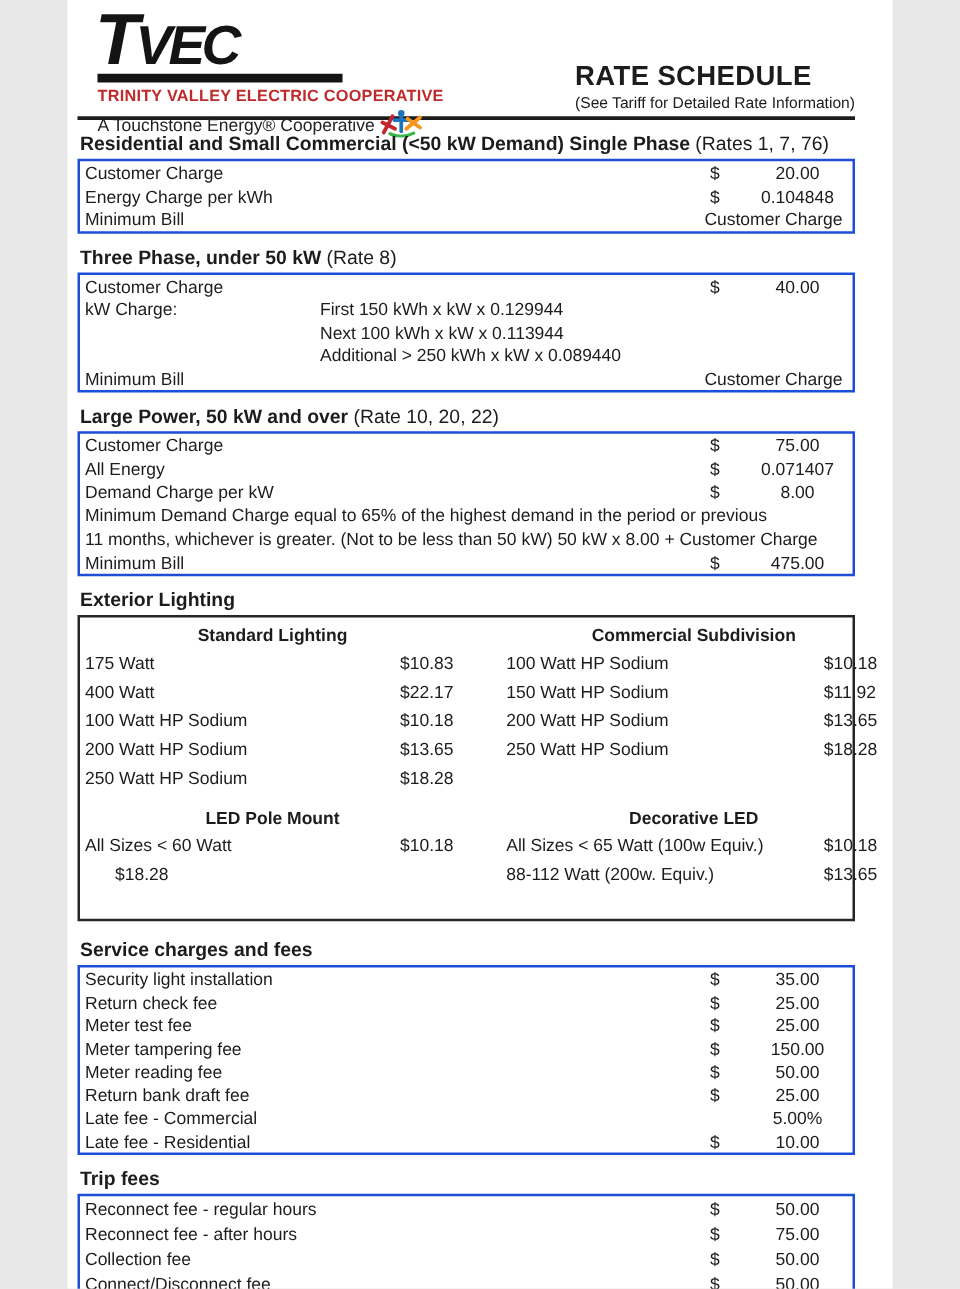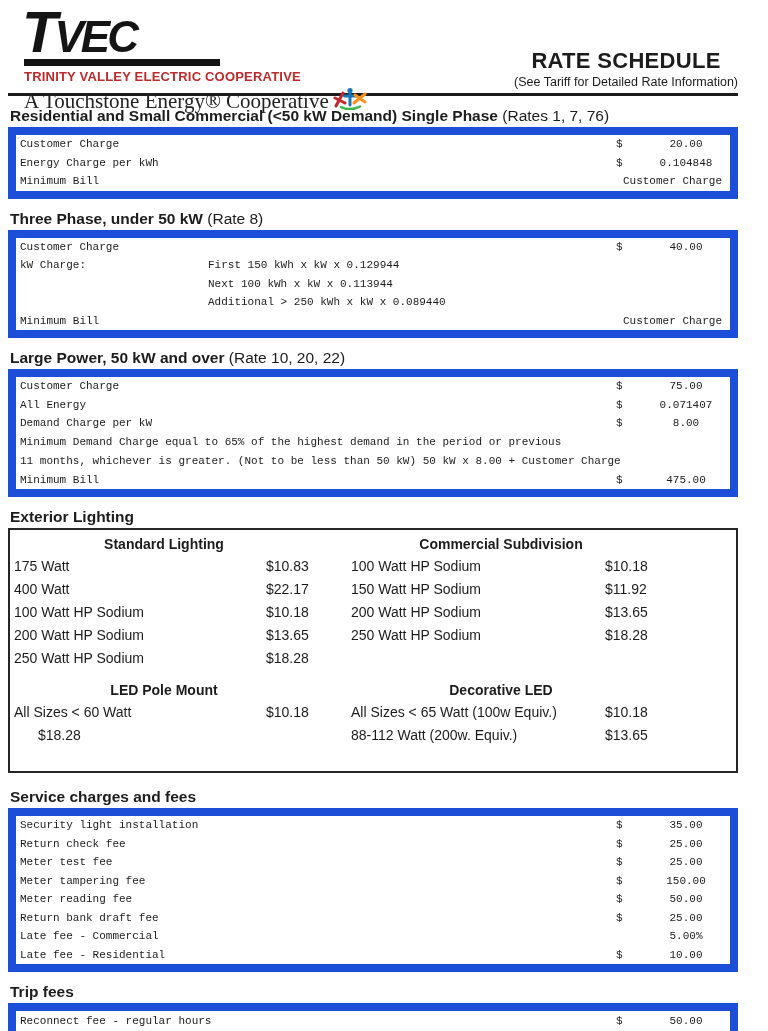--- a/index.html
+++ b/index.html
@@ -1,37 +1,37 @@
 <!DOCTYPE html>
 <html><head>
 <meta charset="utf-8">
 <style>
   html,body { margin:0; padding:0; background:#e8e8e8; }
   .page {
-    width:768px; height:1031px; margin:0 auto; background:#ffffff;
+    width:660px; height:1031px; margin:0 auto; background:#ffffff;
     font-family:"Liberation Sans", sans-serif; color:#1c1c1c;
     box-sizing:border-box; padding:5px 30px 0 8px; position:relative;
   }
   
   .hdr { display:flex; justify-content:space-between; height:85px; }
   .logo { padding-left:14px; }
   .tvec { font-style:italic; font-weight:bold; color:#141414; letter-spacing:-3px; line-height:0.92; white-space:nowrap; }
   .tvec .t1 { font-size:58px; }
   .tvec .rest { font-size:44px; }
   .tvec-bar { width:196px; height:7px; background:#141414; margin:1px 0 3px 2px; }
   .coop-red { color:#bf2a2b; font-weight:bold; font-size:13px; letter-spacing:0.2px; margin-left:2px; white-space:nowrap; }
-  .tagline { font-family:Liberation Serif, serif; font-size:21px; color:#222; margin:2px 0 0 2px; display:flex; align-items:center; gap:4px; }
-  .titleblk { text-align:center; display:flex; flex-direction:column; justify-content:flex-end; padding-bottom:1px; }
+  .tagline { font-family:Liberation Sans, sans-serif; font-size:14px; color:#222; margin:2px 0 0 2px; display:flex; align-items:center; gap:4px; }
+  .titleblk { text-align:left; display:flex; flex-direction:column; justify-content:flex-end; padding-bottom:1px; }
   .rs-title { font-size:22px; font-weight:bold; letter-spacing:0.3px; }
   .rs-sub { font-size:12.5px; margin-top:1px; }
   .hrule { height:3px; background:#1c1c1c; margin-top:3px; }
   
   .sec-h { font-size:15.5px; font-weight:bold; margin:11px 0 2px 2px; }
   .sec-h .norm { font-weight:normal; }
-  .tbl { border:8px solid #1d4ed8; font-size:11px;font-family:Liberation Mono, monospace; }
+  .tbl { border:2px solid #1d4ed8; font-size:14px; }
   .trow { display:flex; line-height:18.5px; padding:0 8px 0 4px; align-items:baseline; }
   .lbl { flex:1 1 auto; white-space:nowrap; }
   .lbl3 { flex:0 0 188px; white-space:nowrap; }
   .mid { flex:1 1 auto; white-space:nowrap; }
   .dol { flex:0 0 34px; }
   .amt { flex:0 0 auto; min-width:72px; text-align:center; white-space:nowrap; }
   .textrow { display:block; line-height:19px; padding:0 8px 0 4px; white-space:nowrap; }
   
   .ext { border:2px solid #262626; padding:3px 0 24px 4px; font-size:14px; }
   .ext-grid { display:grid; grid-template-columns:328px 1fr; row-gap:9px; }

